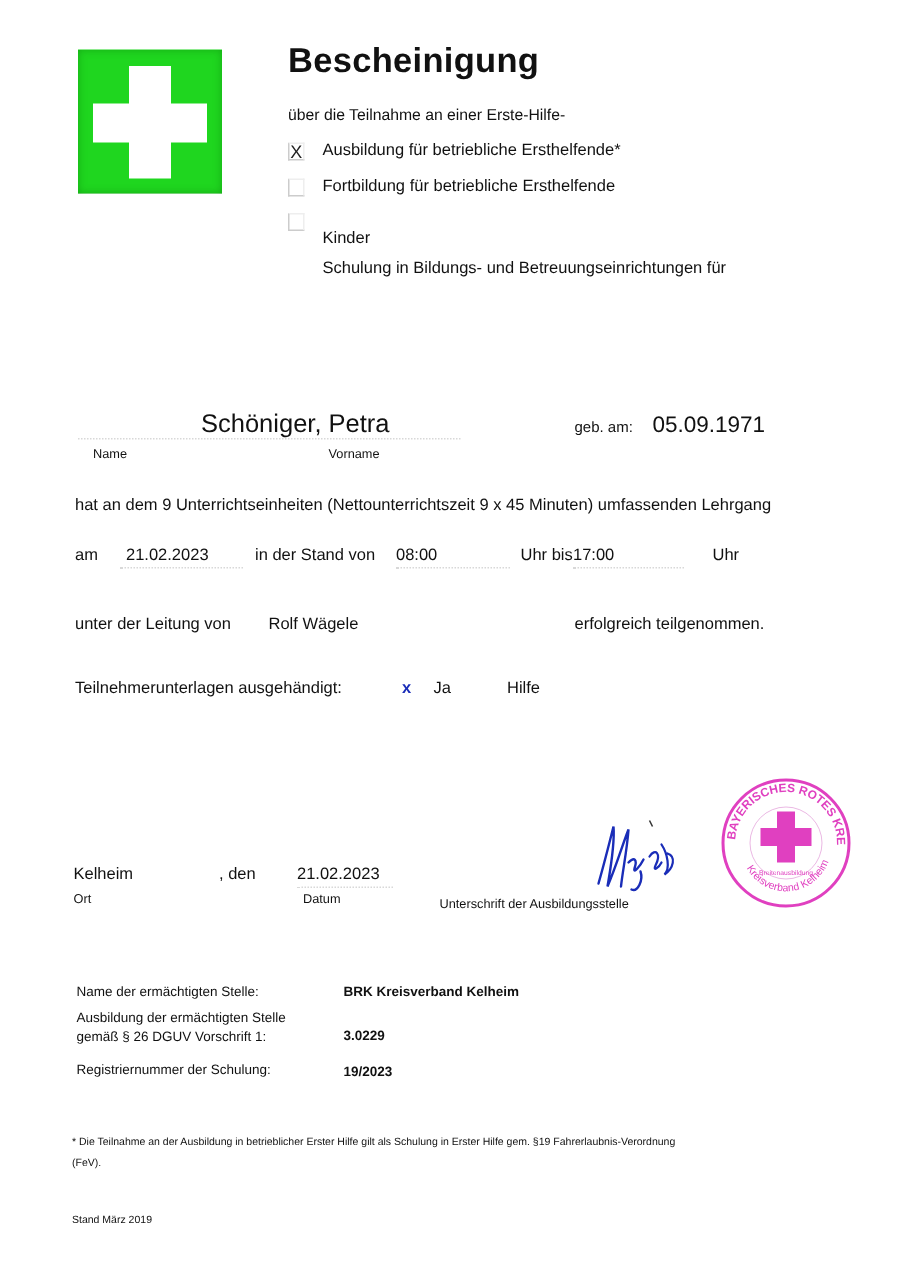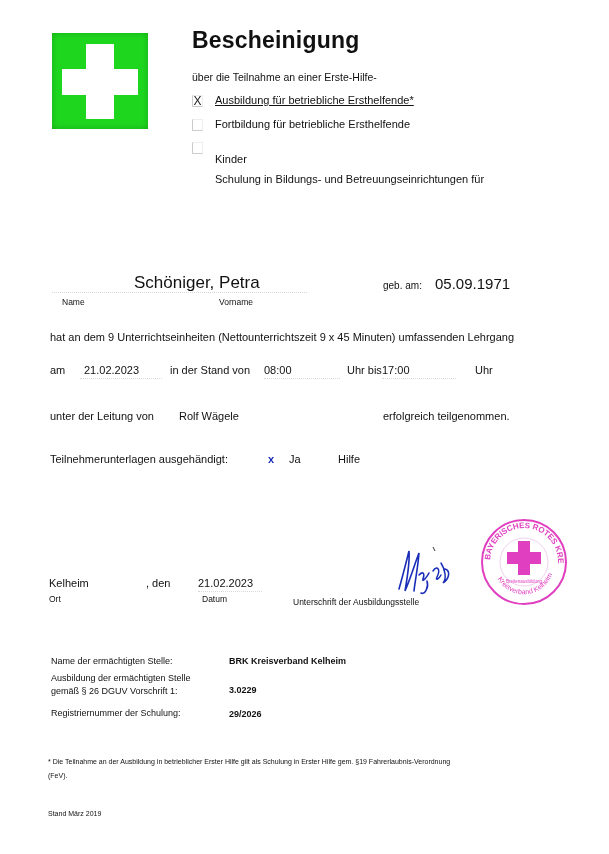--- a/index.html
+++ b/index.html
@@ -32,21 +32,21 @@
 
 <div class="abs logo">
   <div class="v"></div>
   <div class="h"></div>
 </div>
 
 <div class="abs title">Bescheinigung</div>
 <div class="abs intro">über die Teilnahme an einer Erste-Hilfe-</div>
 
 <div class="abs cb" style="left:192px; top:95px;">X</div>
-<div class="abs opt" style="left:215px; top:94px;text-decoration:underline;">Ausbildung für betriebliche Ersthelfende*</div>
+<div class="abs opt" style="left:215px; top:94px;">Ausbildung für betriebliche Ersthelfende*</div>
 
 <div class="abs cb" style="left:192px; top:119px;"></div>
 <div class="abs opt" style="left:215px; top:118px;">Fortbildung für betriebliche Ersthelfende</div>
 
 <div class="abs cb" style="left:192px; top:142px;"></div>
 <div class="abs opt" style="left:215px; top:141px;margin-top:32px;">Schulung in Bildungs- und Betreuungseinrichtungen für</div>
 <div class="abs opt" style="left:215px; top:153px;">Kinder</div>
 
 <div class="abs fill" style="left:52px; top:292px; width:255px; height:0;"></div>
 <div class="abs bigname" style="left:134px; top:273px;">Schöniger, Petra</div>
@@ -100,17 +100,17 @@
   <text x="46" y="66" font-size="4.5" fill="#e040c0" text-anchor="middle" font-family="Liberation Sans, sans-serif">Breitenausbildung</text>
   <text font-size="7" fill="#e040c0" font-family="Liberation Sans, sans-serif"><textPath href="#arcBot" startOffset="4">Kreisverband Kelheim</textPath></text>
 </svg>
 
 <div class="abs t9" style="left:51px; top:656px;">Name der ermächtigten Stelle:</div>
 <div class="abs t9 bold" style="left:229px; top:656px;">BRK Kreisverband Kelheim</div>
 <div class="abs t9" style="left:51px; top:673px;">Ausbildung der ermächtigten Stelle</div>
 <div class="abs t9" style="left:51px; top:686px;">gemäß § 26 DGUV Vorschrift 1:</div>
 <div class="abs t9 bold" style="left:229px; top:685px;">3.0229</div>
 <div class="abs t9" style="left:51px; top:708px;">Registriernummer der Schulung:</div>
-<div class="abs t9 bold" style="left:229px; top:709px;">29/2026</div>
+<div class="abs t9 bold" style="left:229px; top:709px;">19/2023</div>
 
 <div class="abs t7" style="left:48px; top:758px;">*  Die Teilnahme an der Ausbildung in betrieblicher Erster Hilfe gilt als Schulung in Erster Hilfe gem. §19 Fahrerlaubnis-Verordnung</div>
 <div class="abs t7" style="left:48px; top:772px;">(FeV).</div>
 <div class="abs t7" style="left:48px; top:810px;">Stand März 2019</div>
 
 </body></html>

